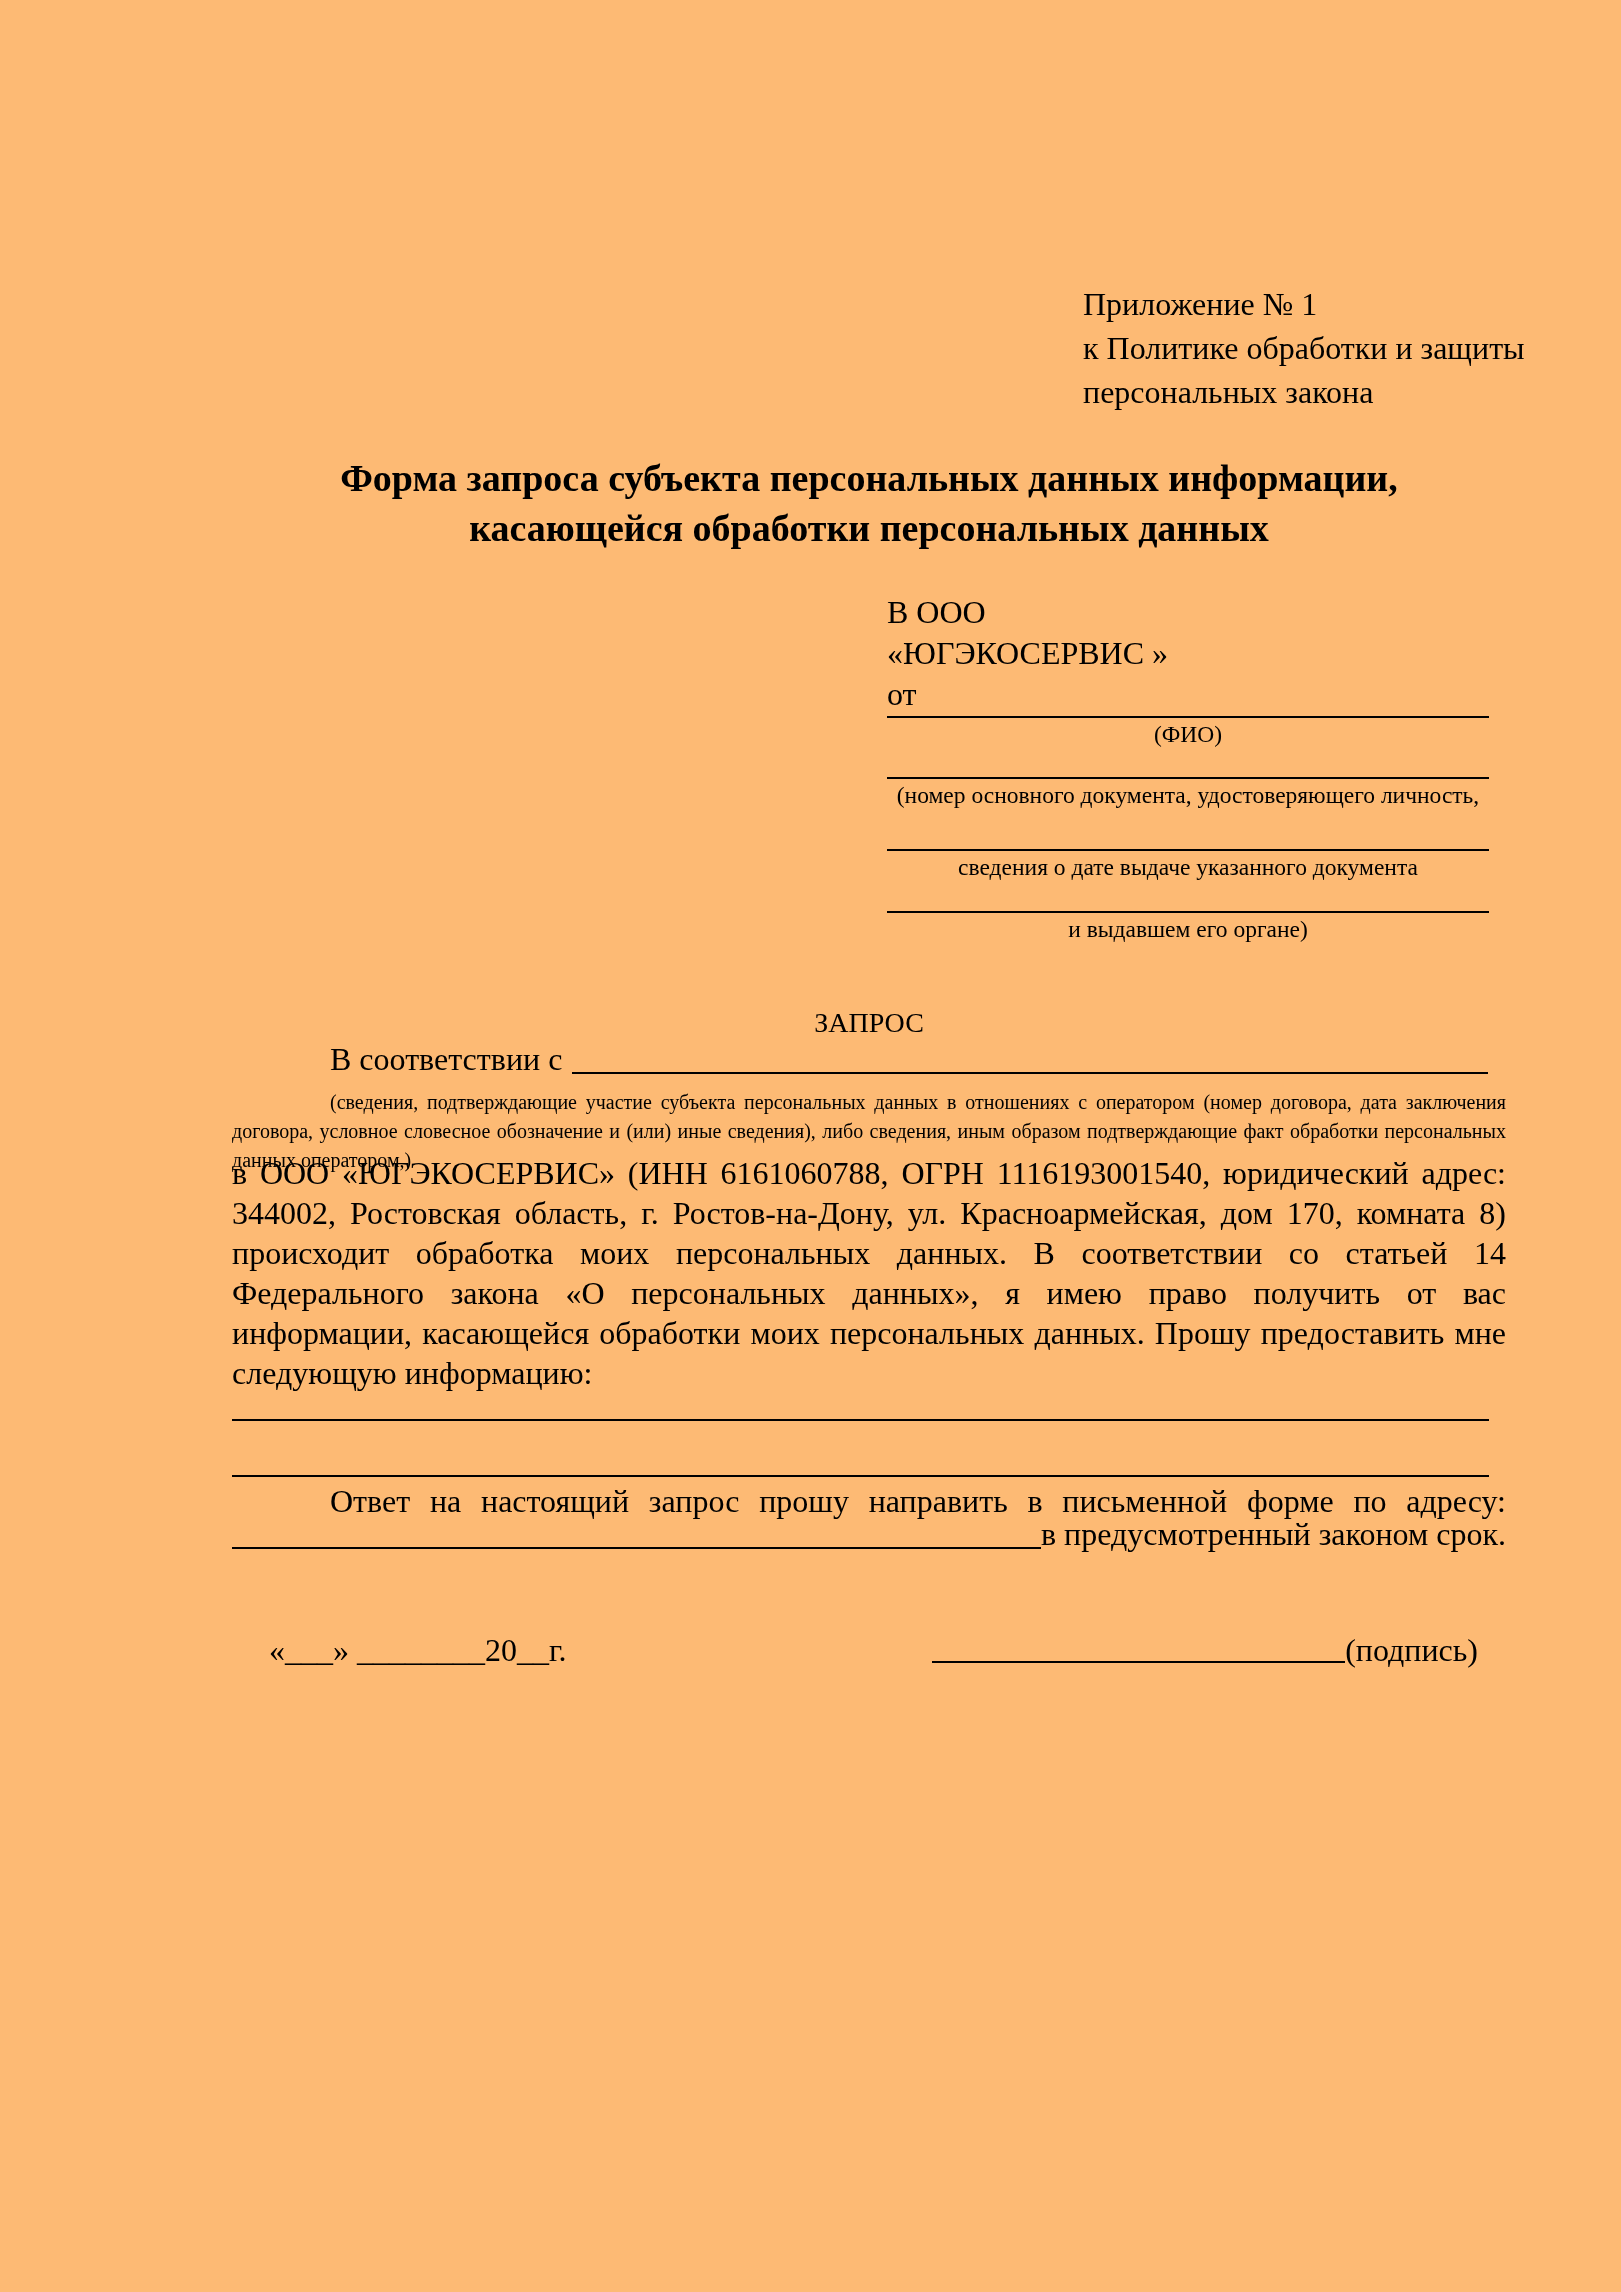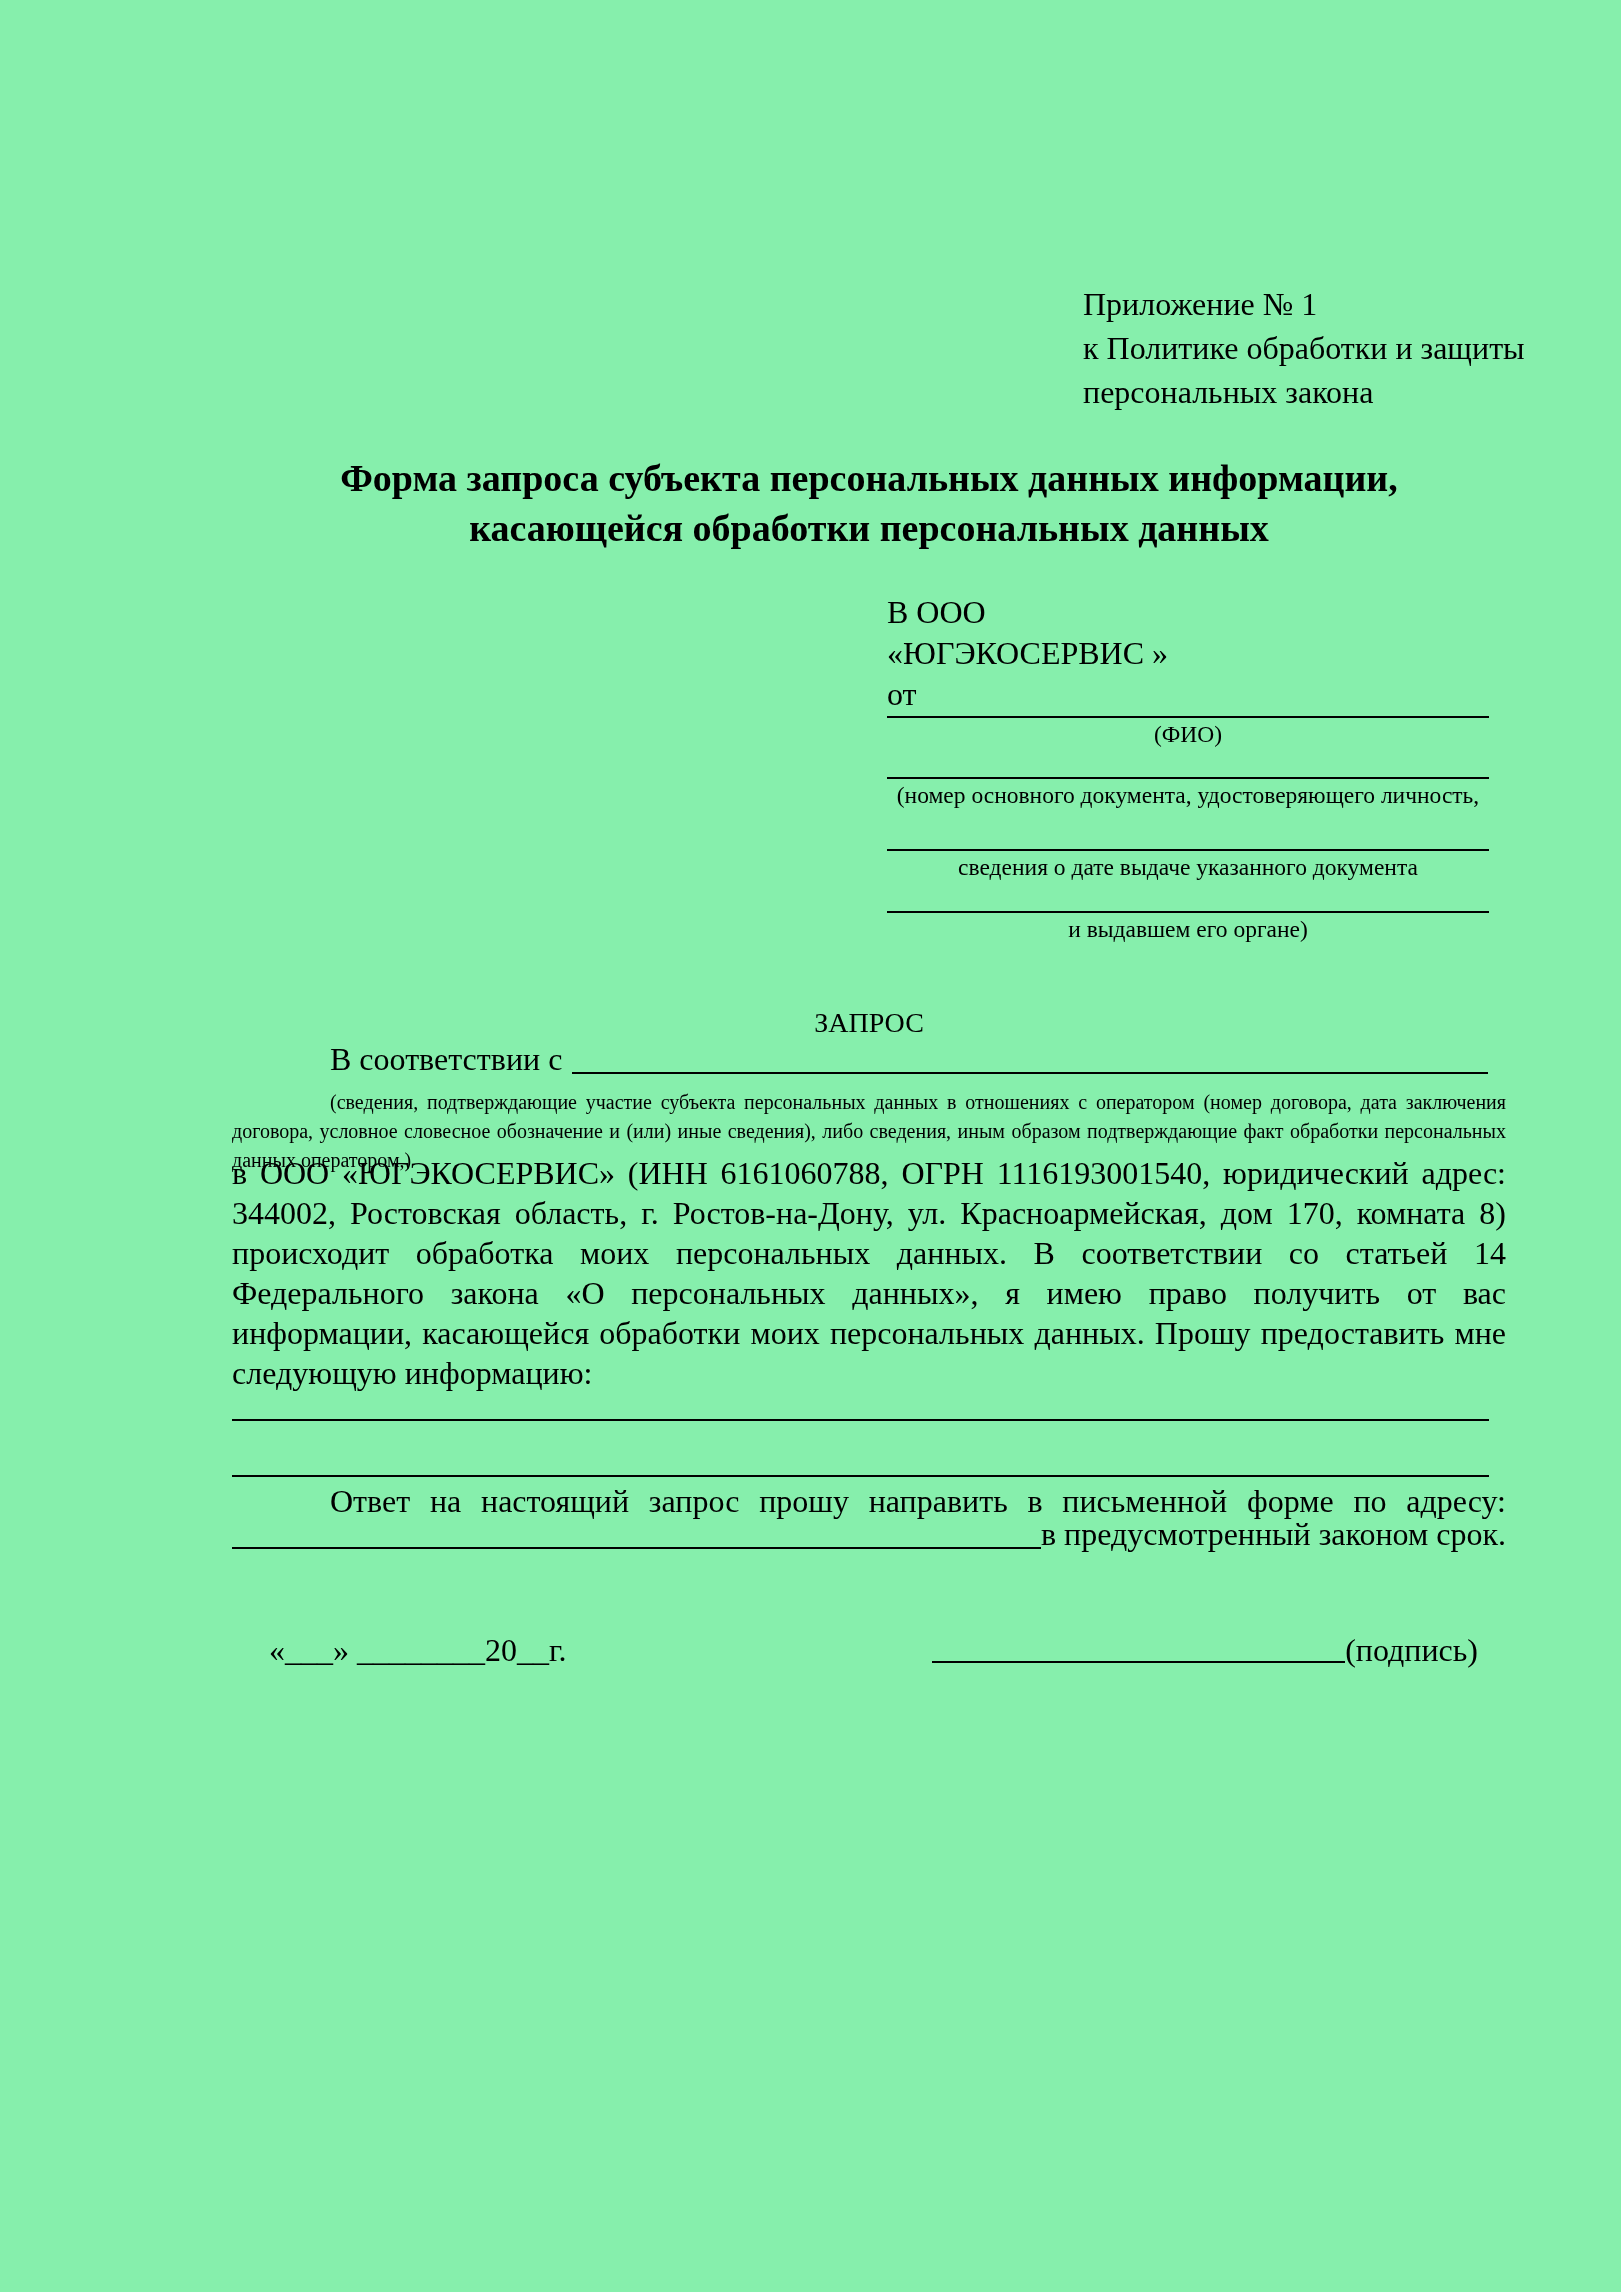--- a/index.html
+++ b/index.html
@@ -4,21 +4,21 @@
 <style>
   html, body {
     margin: 0;
     padding: 0;
     background: #ffffff;
   }
   .page {
     position: relative;
     width: 1621px;
     height: 2293px;
-    background: #86efac;
+    background: #fdba74;
     color: #000000;
     font-family: "Liberation Serif", "DejaVu Serif", serif;
     overflow: hidden;
   }
   .abs { position: absolute; }
 
   
   .appendix {
     left: 1083px; top: 282px; width: 431px;
     font-size: 32px; line-height: 44px;

